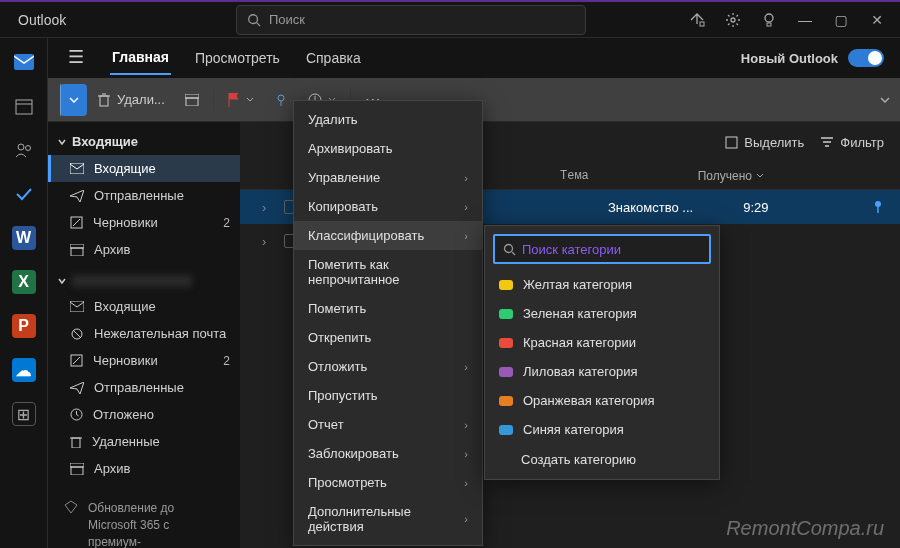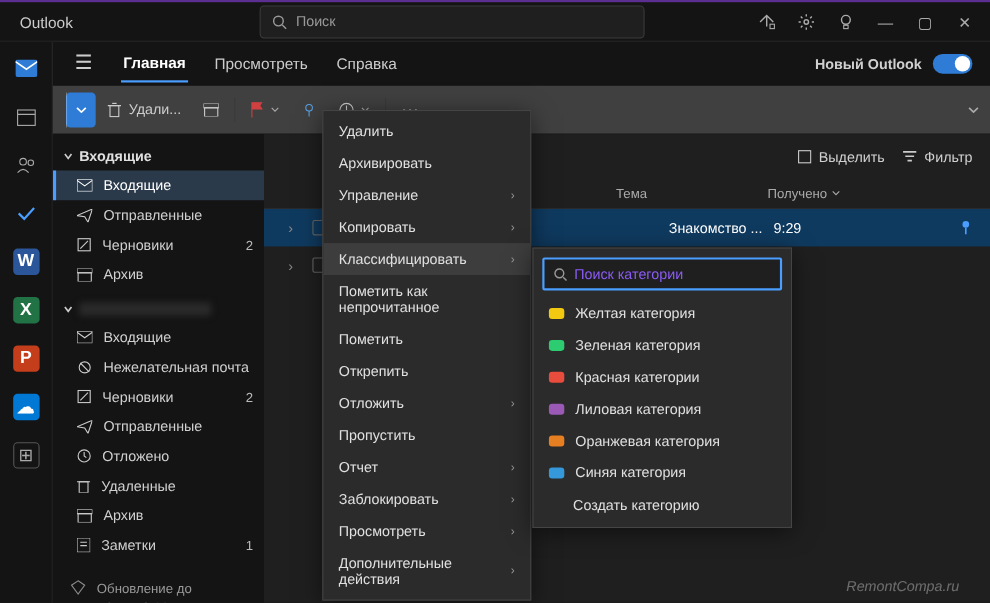--- a/index.html
+++ b/index.html
@@ -56,28 +56,28 @@
 .folder.active { background: #2a3a4a; color: #fff; border-left: 3px solid #4a9eff; padding-left: 19px; }
 .folder .count { margin-left: auto; font-size: 12px; color: #bbb; }
 .upgrade { display: flex; gap: 10px; padding: 12px 16px; color: #999; font-size: 12px; line-height: 1.4; margin-top: 6px; }
 .blurred { filter: blur(3px); color: #888; background: #2a2a2a; height: 12px; width: 120px; border-radius: 2px; }
 
 
 .msg-area { flex: 1; position: relative; background: #1f1f1f; }
 .msg-toolbar { height: 40px; display: flex; align-items: center; justify-content: flex-end; padding: 0 16px; gap: 16px; }
 .msg-toolbar .mt-btn { display: flex; align-items: center; gap: 6px; color: #d0d0d0; cursor: pointer; font-size: 13px; }
 .msg-headers { height: 28px; display: flex; align-items: center; padding: 0 16px 0 80px; color: #aaa; font-size: 12px; gap: 20px; border-bottom: 1px solid #2a2a2a; }
-.col-subject { flex: 0 0 auto; margin-left: 240px; }
+.col-subject { flex: 0 0 auto; margin-left: 240px; font-family: Liberation Mono, monospace; }
 .col-recv { margin-left: auto; margin-right: 120px; display: flex; align-items: center; gap: 4px; }
 .msg-row { height: 34px; display: flex; align-items: center; padding: 0 16px 0 22px; gap: 10px; font-size: 13px; cursor: pointer; }
 .msg-row.selected { background: #0f3a5f; color: #fff; }
 .msg-row .chev { width: 12px; color: #888; }
 .msg-row .cb { width: 14px; height: 14px; border: 1px solid #666; border-radius: 2px; }
 .msg-row .subj { margin-left: 300px; }
-.msg-row .time { }
+.msg-row .time { margin-left: 40px; }
 .msg-row .pin { margin-left: auto; color: #4a9eff; }
 
 
 .ctxmenu { position: absolute; left: 293px; top: 100px; width: 190px; background: #2b2b2b; border: 1px solid #444; box-shadow: 0 4px 20px rgba(0,0,0,.5); z-index: 50; padding: 4px 0; }
 .ctxmenu .item { display: flex; align-items: center; padding: 7px 14px; color: #e0e0e0; font-size: 13px; cursor: pointer; }
 .ctxmenu .item.hl { background: #3d3d3d; }
 .ctxmenu .item .arrow { margin-left: auto; color: #999; font-size: 11px; }
 
 
 .submenu { position: absolute; left: 484px; top: 225px; width: 236px; background: #2b2b2b; border: 1px solid #444; box-shadow: 0 4px 20px rgba(0,0,0,.5); z-index: 60; padding: 4px 0; }
@@ -88,21 +88,21 @@
 .submenu .cat .swatch { width: 14px; height: 10px; border-radius: 3px; }
 .sw-yellow { background: #f2c811; }
 .sw-green { background: #2ecc71; }
 .sw-red { background: #e74c3c; }
 .sw-purple { background: #9b59b6; }
 .sw-orange { background: #e67e22; }
 .sw-blue { background: #3498db; }
 .submenu .plain { padding: 8px 14px 8px 36px; color: #e0e0e0; font-size: 13px; cursor: pointer; }
 
 
-.watermark { position: absolute; right: 28px; bottom: 8px; color: rgba(255,255,255,.35); font-size: 13px; font-style: italic; z-index: 100; }
+.watermark { position: absolute; right: 16px; bottom: 8px; color: rgba(255,255,255,.35); font-size: 20px; font-style: italic; z-index: 100; }
 
 .icon { display: inline-flex; }
 svg { display: block; }
 </style>
 </head>
 <body>
 
 <div class="titlebar">
   <span class="app-name">Outlook</span>
   <div class="search-bar">
@@ -366,31 +366,20 @@
       <span>Удаленные</span>
     </div>
     <div class="folder">
       <span class="icon">
           <svg width="14" height="12">
             <rect x="0" y="0" width="14" height="4" fill="none" stroke="#ccc"></rect>
             <rect x="1" y="4" width="12" height="8" fill="none" stroke="#ccc"></rect>
           </svg>
         </span>
       <span>Архив</span>
-    </div>
-    <div class="folder">
-      <span class="icon">
-          <svg width="12" height="13">
-            <rect x="0" y="0" width="12" height="13" fill="none" stroke="#ccc"></rect>
-            <line x1="3" y1="4" x2="9" y2="4" stroke="#ccc"></line>
-            <line x1="3" y1="7" x2="9" y2="7" stroke="#ccc"></line>
-          </svg>
-        </span>
-      <span>Заметки</span>
-      <span class="count">1</span>
     </div>
 
     <div class="upgrade">
       <span class="icon">
           <svg width="14" height="14">
             <path d="M7 1 L13 5 L7 13 L1 5 Z" fill="none" stroke="#888"></path>
           </svg>
         </span>
       <span>Обновление до Microsoft 365 с премиум-</span>
     </div>

